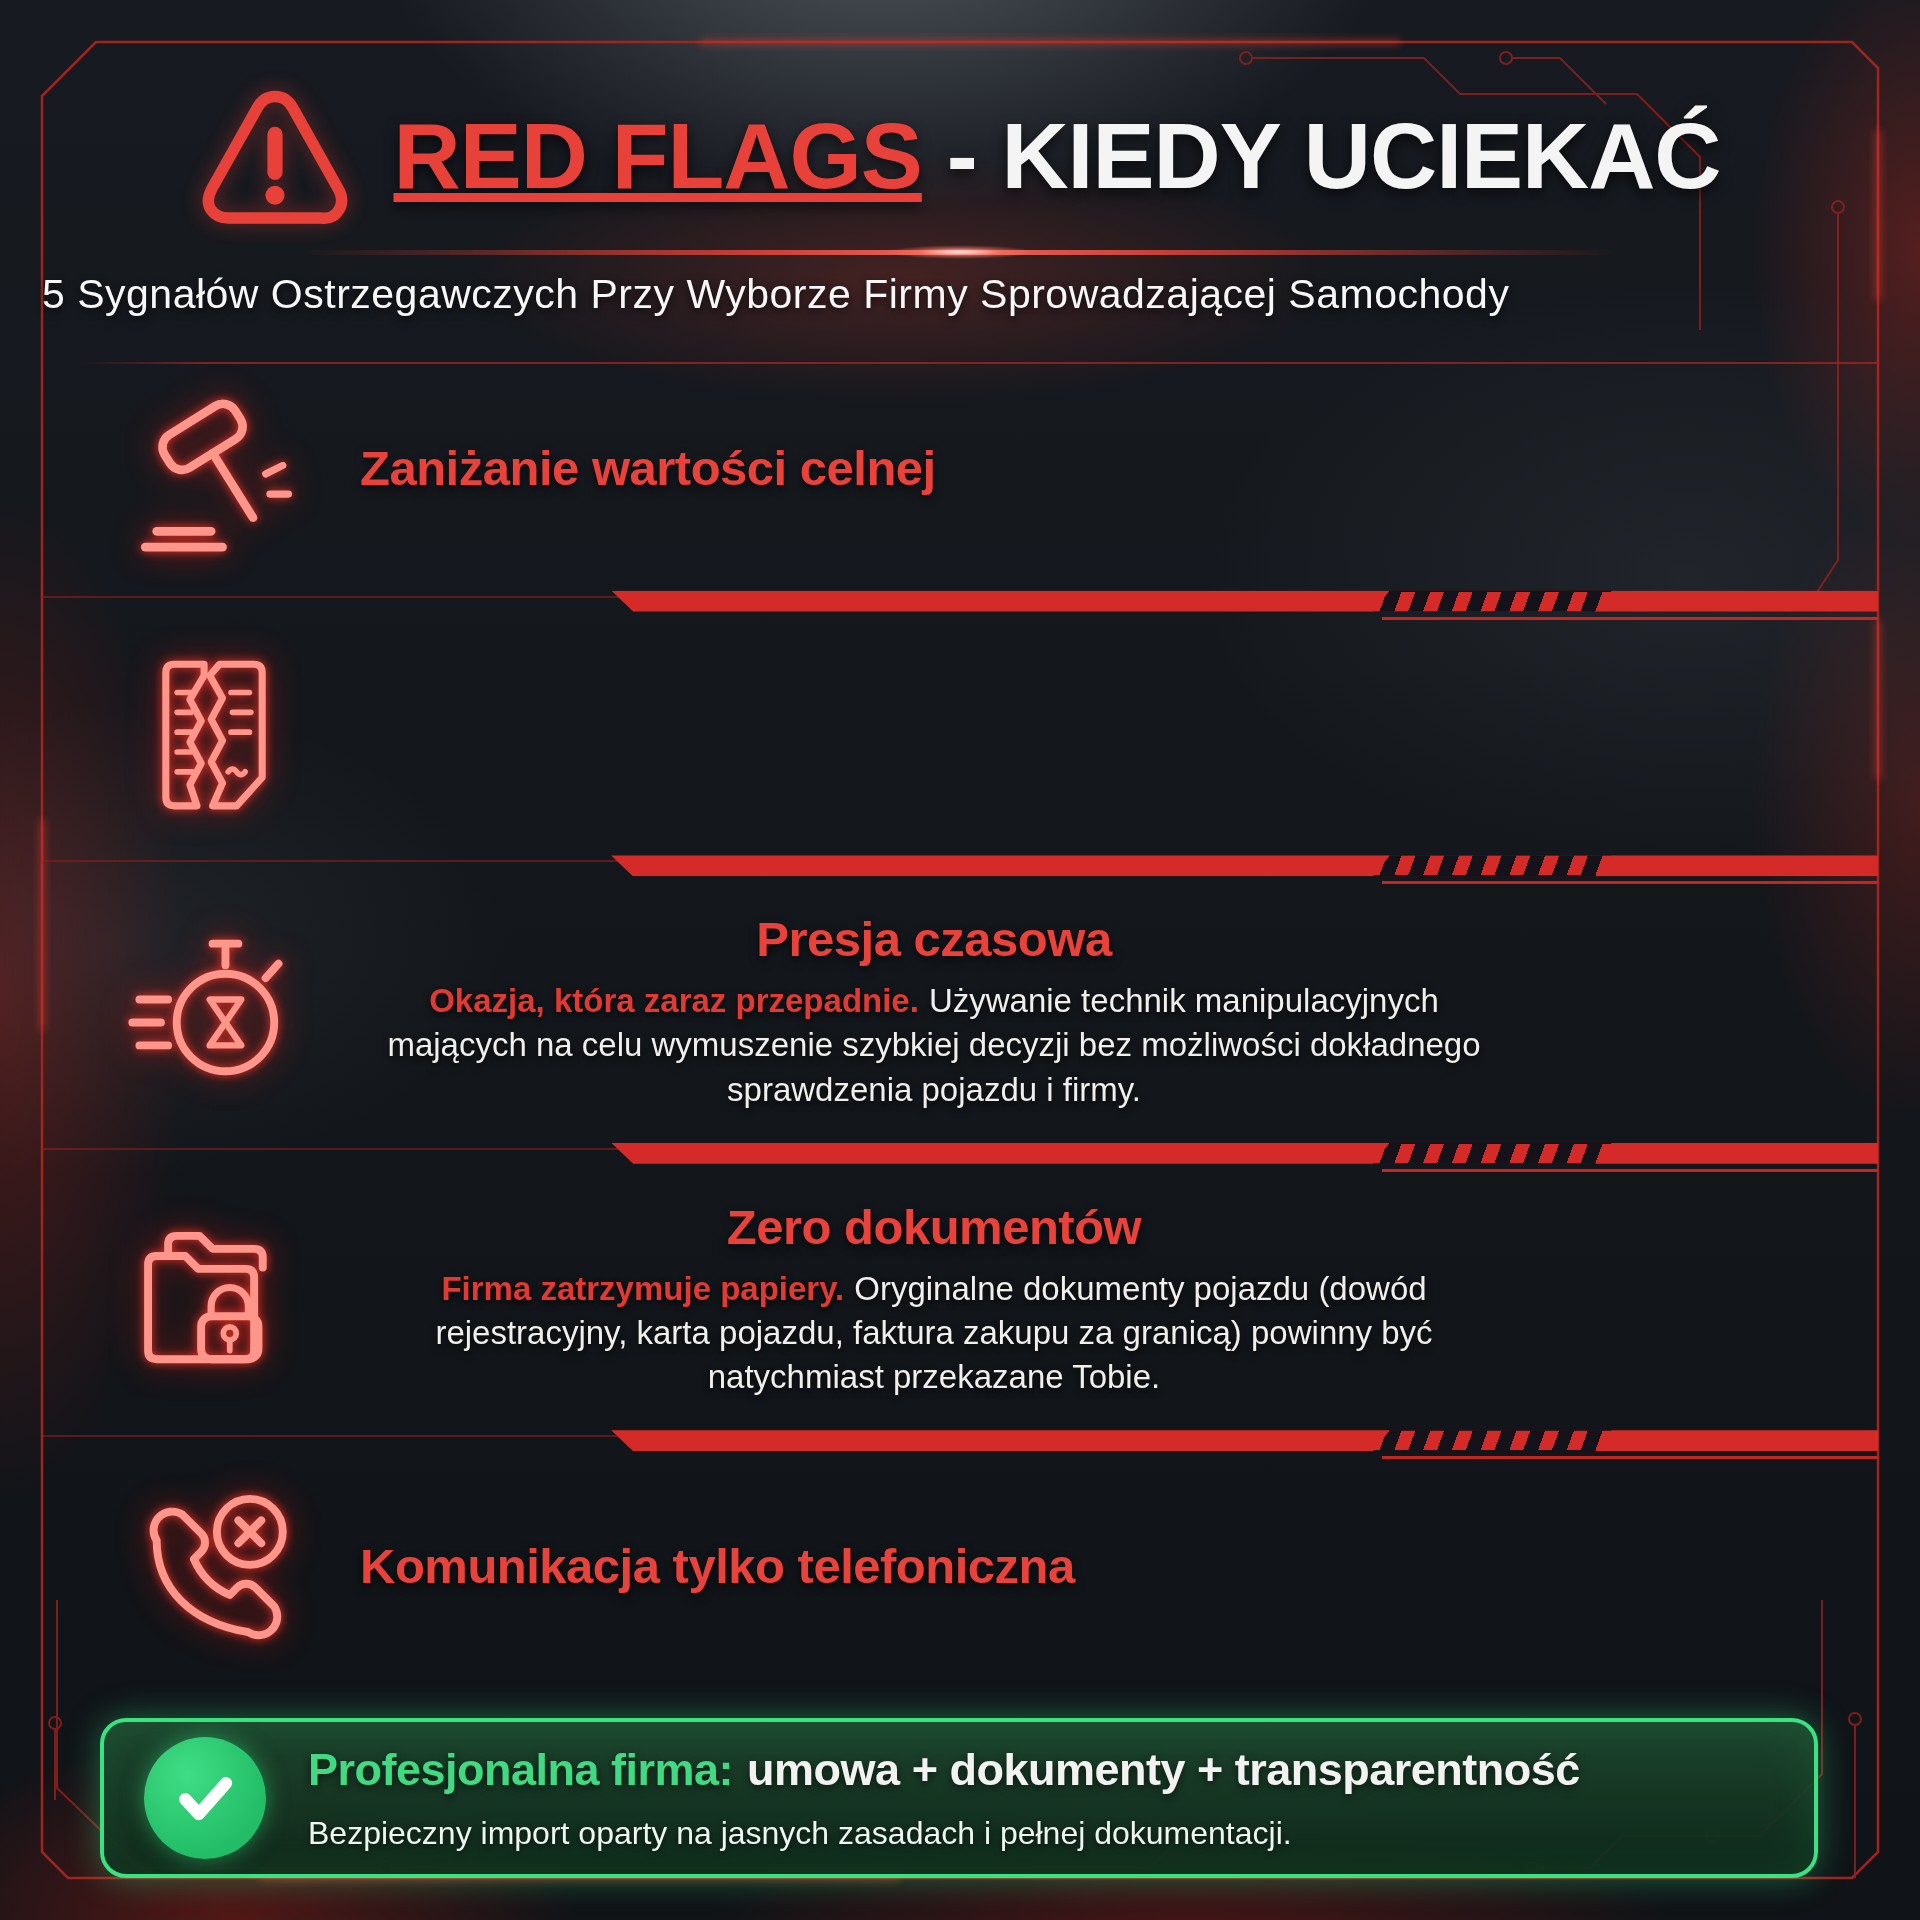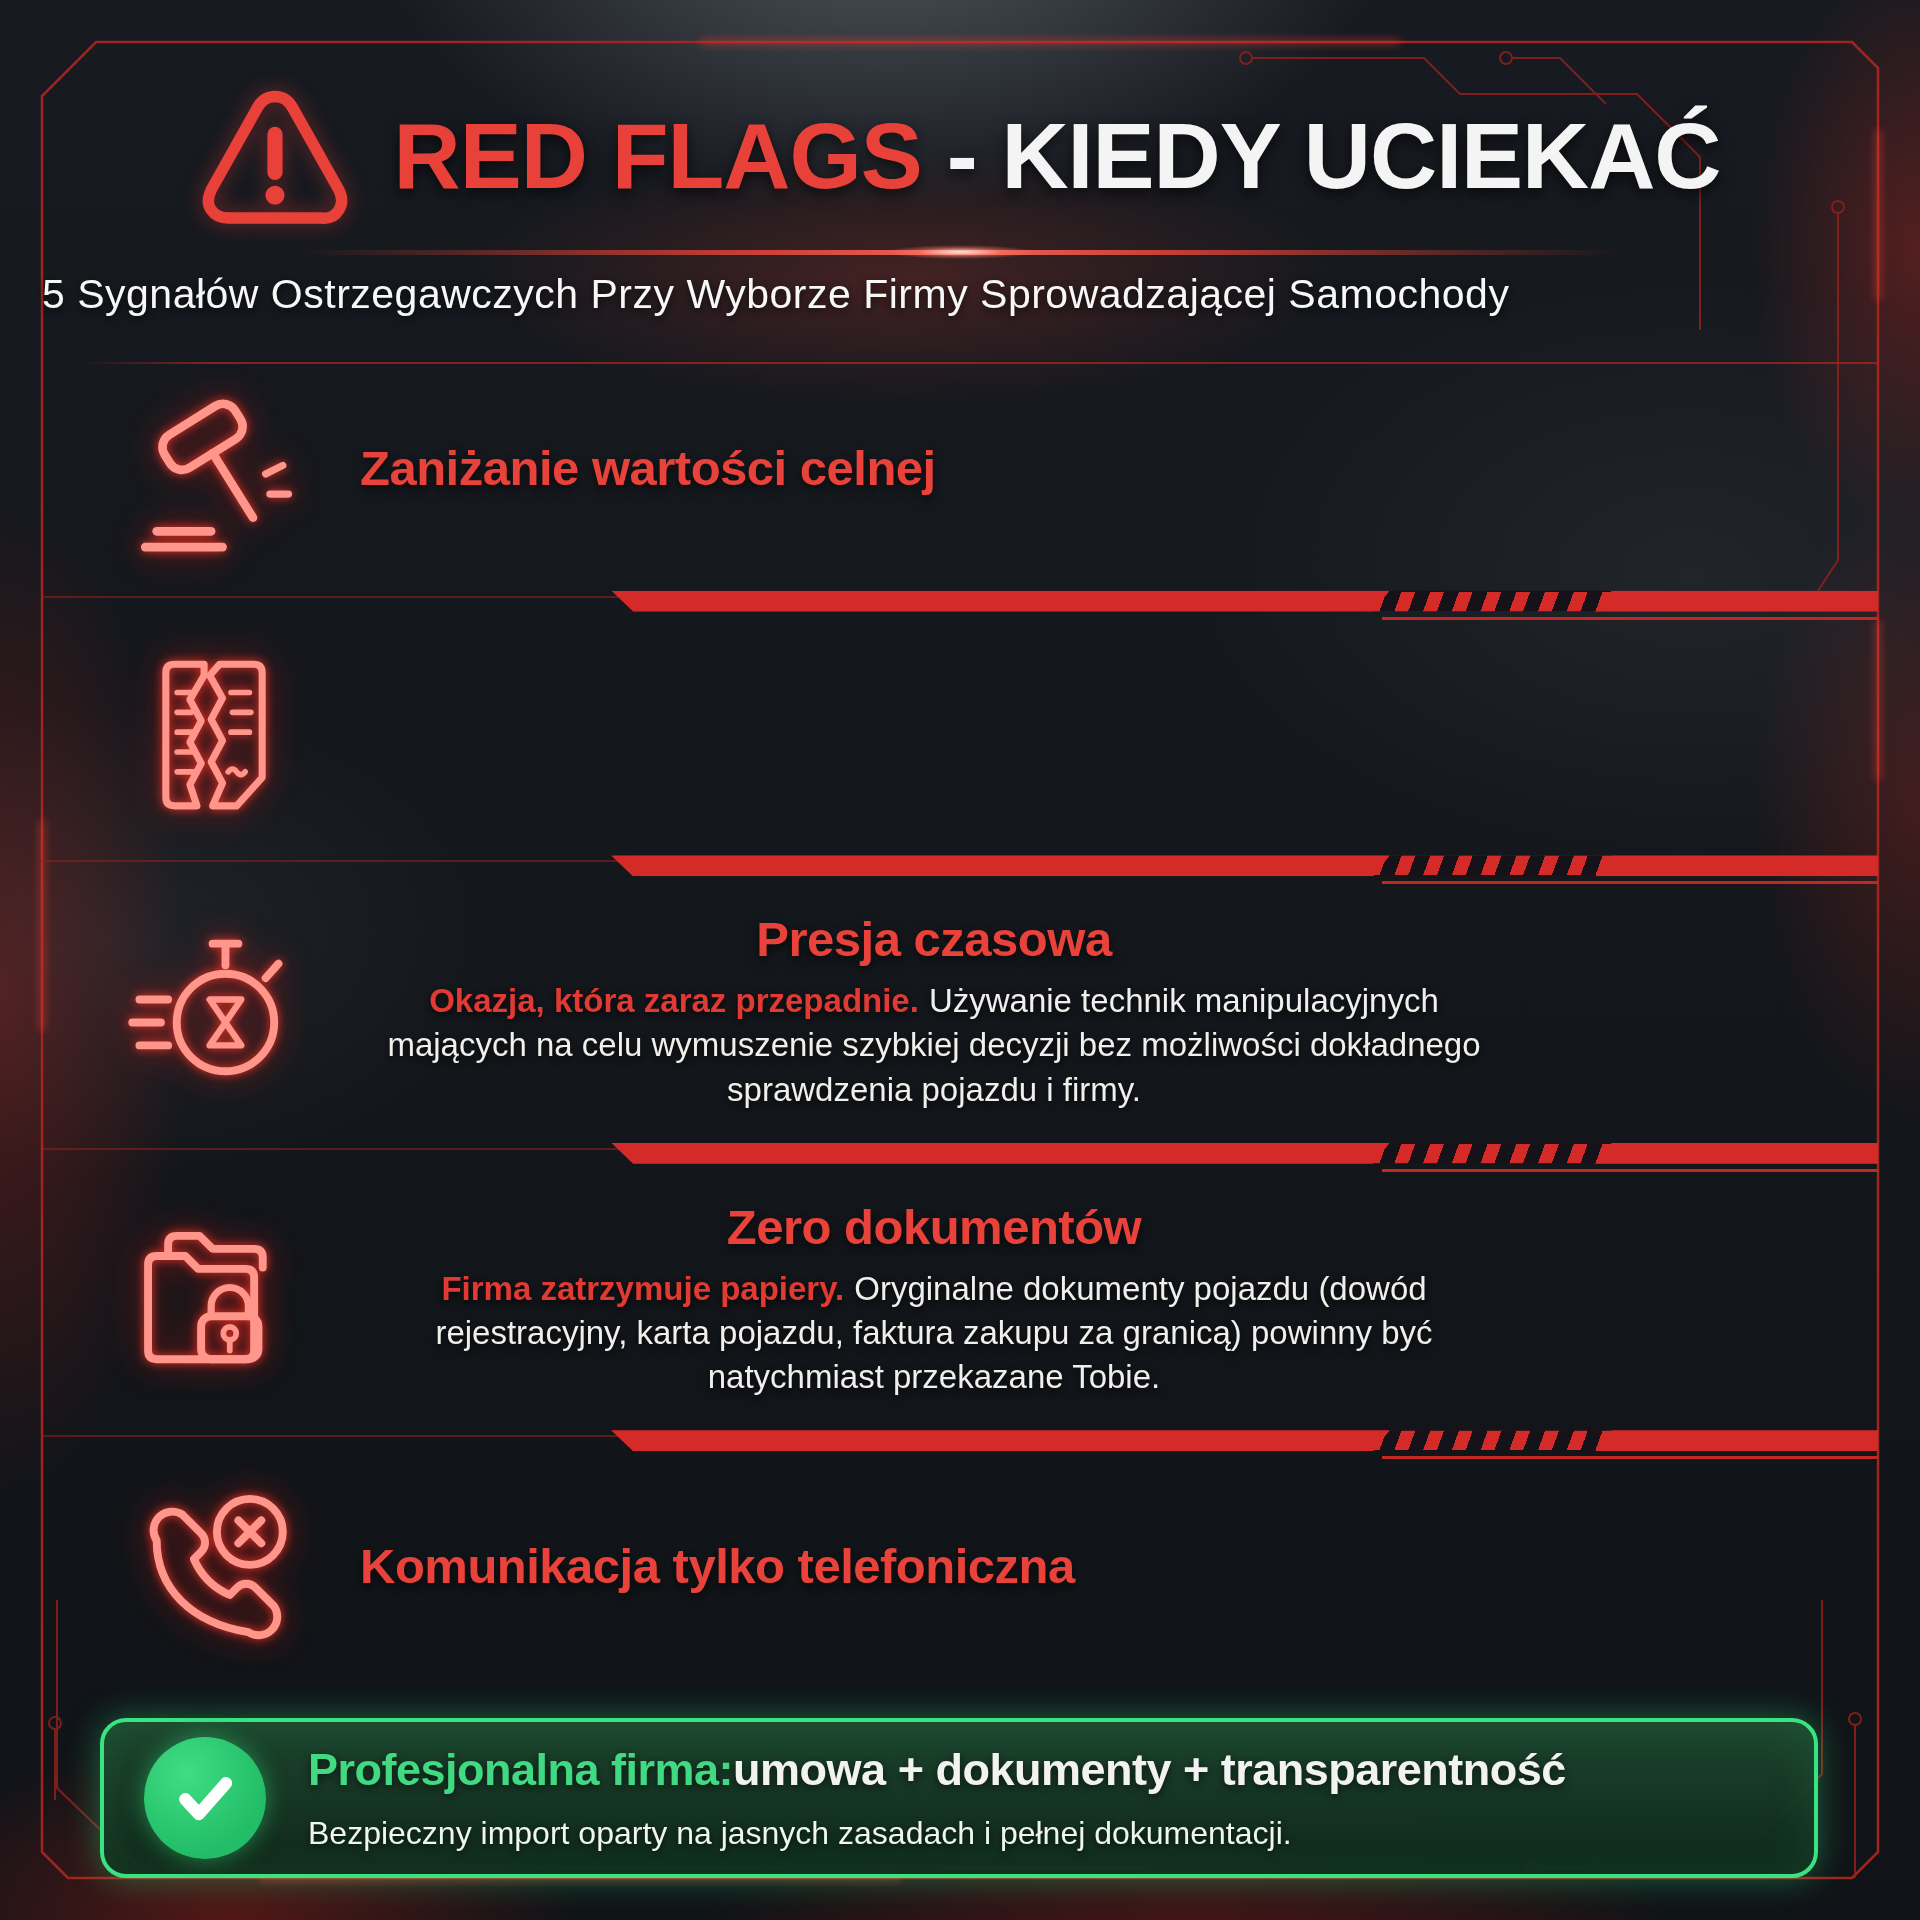--- a/index.html
+++ b/index.html
@@ -19,21 +19,21 @@
       linear-gradient(180deg,#171a20 0%,#14171c 40%,#101317 100%);
   }
   .frame-svg{position:absolute;inset:0;pointer-events:none;}
   .stage{position:absolute;inset:42px;display:flex;flex-direction:column;}
 
   
   .header{display:flex;align-items:center;justify-content:center;gap:42px;margin-top:44px;}
   .warn-tri{width:152px;height:140px;flex:0 0 auto;filter:drop-shadow(0 0 10px rgba(232,55,45,.45));}
   .title{font-size:93px;font-weight:800;letter-spacing:-1px;line-height:1;white-space:nowrap;
          text-shadow:0 5px 14px rgba(0,0,0,.65);}
-  .title .t-red{color:#e8413a;}
+  .title .t-red{color:#e8413a;text-decoration:underline;}
   .title .t-white{color:#f4f4f4;}
 
   .flare{position:relative;height:6px;width:72%;margin:24px auto 16px;
     background:linear-gradient(90deg,transparent,rgba(255,75,60,.75) 35%,rgba(255,110,95,.9) 50%,rgba(255,75,60,.75) 65%,transparent);
     border-radius:3px;}
   .flare::after{content:"";position:absolute;left:50%;top:50%;width:150px;height:14px;transform:translate(-50%,-50%);
     background:radial-gradient(ellipse at center, rgba(255,235,230,.95), rgba(255,120,100,.5) 40%, transparent 70%);}
 
   .subtitle{text-align:left;color:#f7f7f7;font-size:41px;font-weight:400;letter-spacing:.5px;
     text-shadow:0 3px 8px rgba(0,0,0,.7);}
@@ -68,21 +68,21 @@
   .footer-box{margin:36px 60px 0 58px;min-height:160px;border-radius:26px;border:4px solid #3ae381;
     background:linear-gradient(180deg,rgba(30,72,47,.92),rgba(14,40,26,.94));
     box-shadow:0 0 34px rgba(46,224,124,.40), inset 0 0 46px rgba(46,224,124,.12);
     display:flex;align-items:center;gap:42px;padding:14px 40px 14px 40px;box-sizing:border-box;}
   .check-circle{width:122px;height:122px;border-radius:50%;flex:0 0 auto;
     background:radial-gradient(circle at 35% 30%,#3fdd85,#22bd66 70%);
     display:flex;align-items:center;justify-content:center;
     box-shadow:0 0 22px rgba(50,220,120,.5);}
   .footer-title{font-size:45px;font-weight:800;color:#f2f2f0;letter-spacing:-.5px;line-height:1.15;
     text-shadow:0 3px 8px rgba(0,0,0,.6);}
-  .footer-title .f-green{color:#41d981;}
+  .footer-title .f-green{color:#41d981;margin-right:14px;}
   .footer-sub{font-size:32px;color:#eef6ef;margin-top:20px;font-weight:400;text-shadow:0 2px 6px rgba(0,0,0,.6);}
 </style>
 </head>
 <body>
 
 <div class="canvas">
 
   <svg class="frame-svg" width="1920" height="1920" viewBox="0 0 1920 1920">
     <g stroke="#a82620" stroke-width="2.5" fill="none" opacity="0.95">
       <path d="M96 42 H1852 L1878 68 V1852 L1852 1878 H68 L42 1852 V96 Z"></path>

